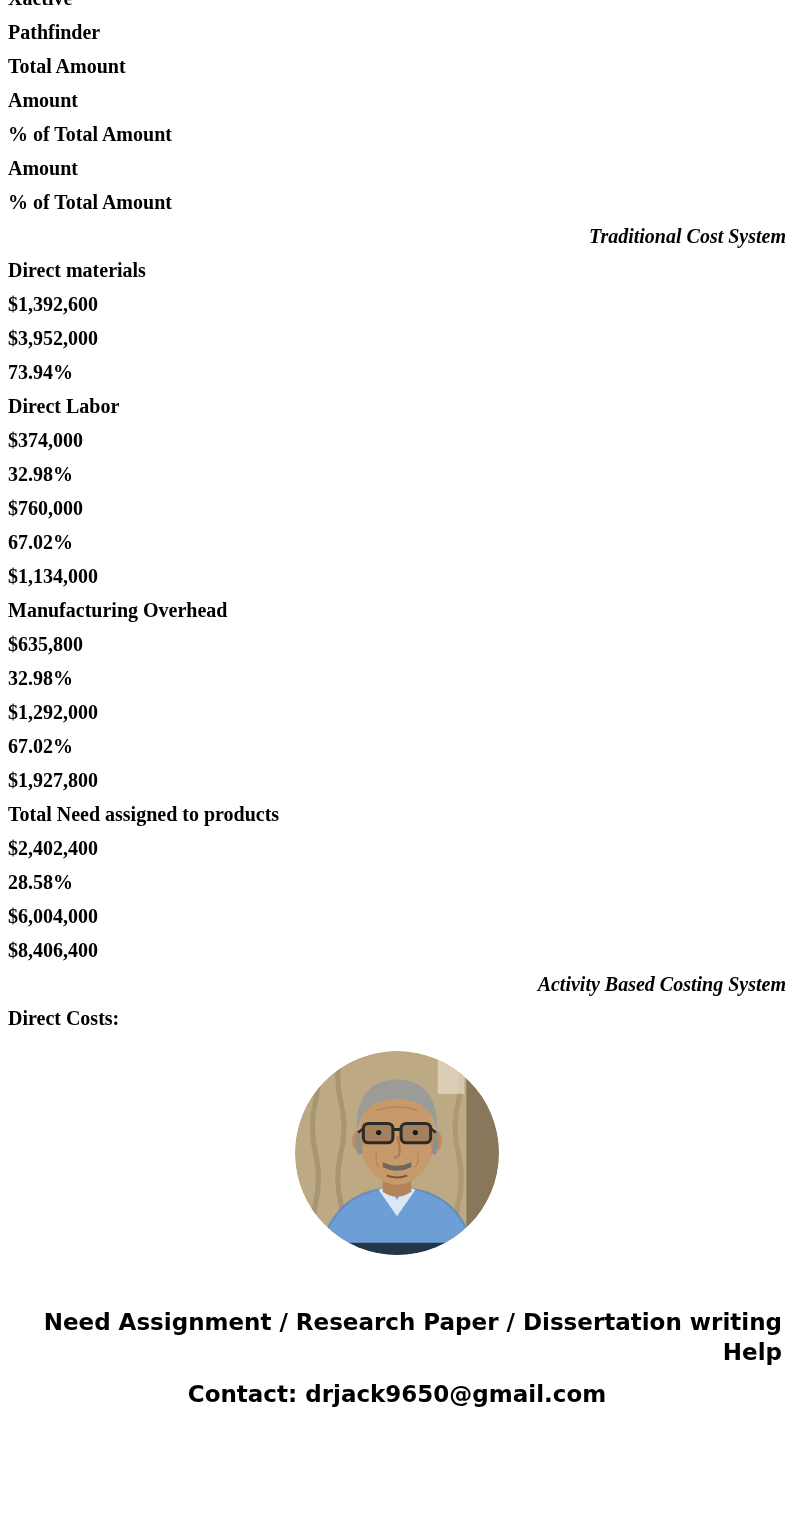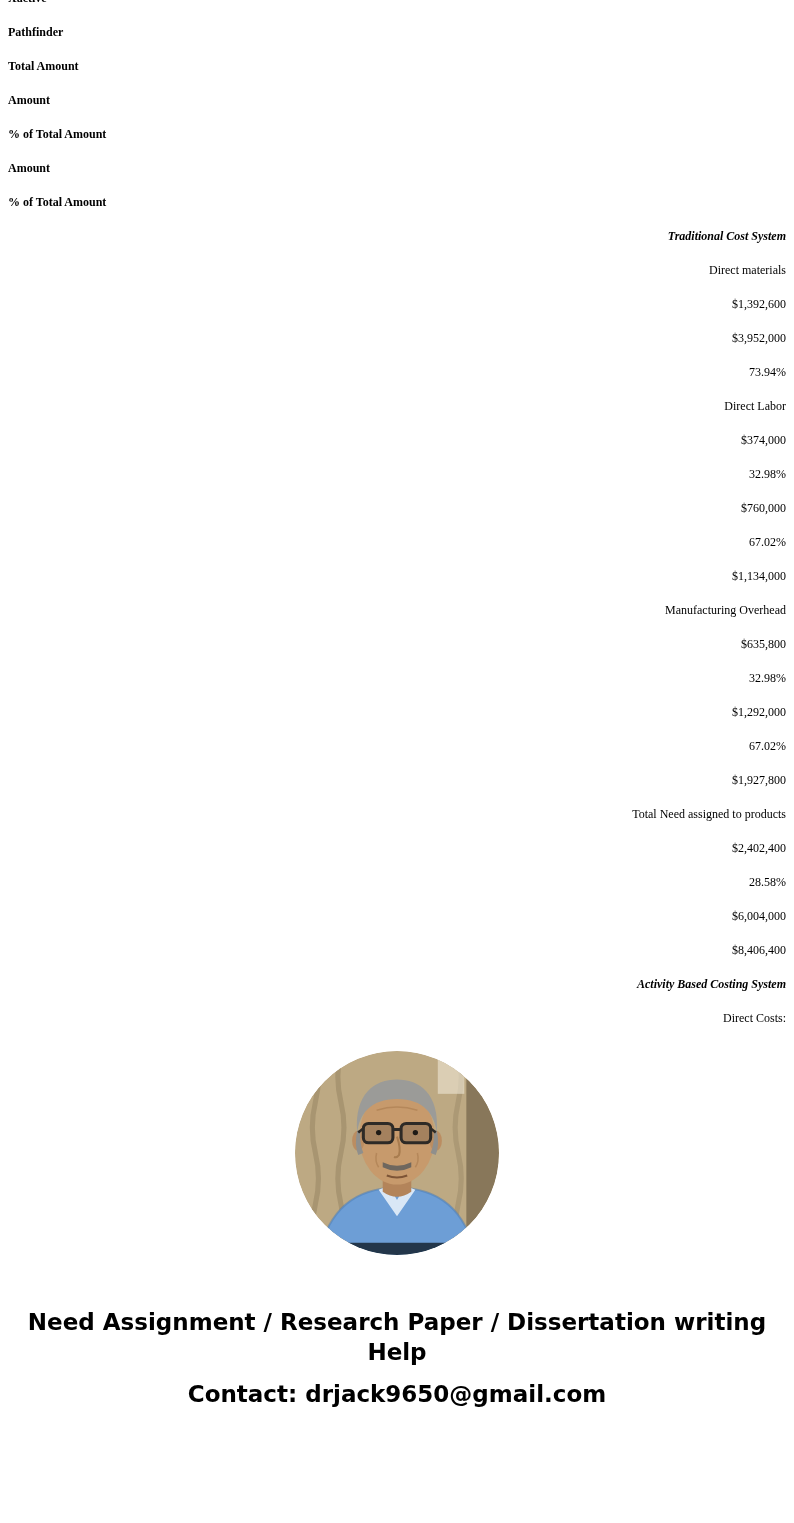--- a/index.html
+++ b/index.html
@@ -13,29 +13,29 @@
     height: 1523px;
     overflow: hidden;
     font-family: "Liberation Serif", serif;
     color: #000;
   }
   .doc {
     padding: 0 8px;
     margin-top: -27px; 
   }
   .doc-line {
-    font-size: 12px;
+    font-size: 20px;
     line-height: 18px;
     margin: 16px 0;
     color: #000;
     white-space: nowrap;
   }
   .doc-line.bold { font-weight: bold; }
   .doc-line.bold-italic { font-weight: bold; font-style: italic; text-align: right; }
-  .doc-line.normal { font-weight: normal; text-align: right; }
+  .doc-line.normal { font-weight: bold; }
 
   .photo-wrap {
     display: flex;
     justify-content: center;
     margin-top: 24px;
   }
   .photo {
     width: 204px;
     height: 204px;
     border-radius: 50%;
@@ -48,20 +48,21 @@
     text-align: center;
     font-family: "DejaVu Sans", sans-serif;
     font-weight: bold;
     font-size: 23px;
     line-height: 30px;
     color: #000;
   }
   .footer .help {
     max-width: 770px;
     margin: 12px auto;
+    text-align: right;
   }
   .footer .contact {
     margin: 6px auto;
   }
 </style>
 </head>
 <body>
 
 <div class="doc" id="doc-lines">
     <p class="doc-line bold">Xactive</p>

